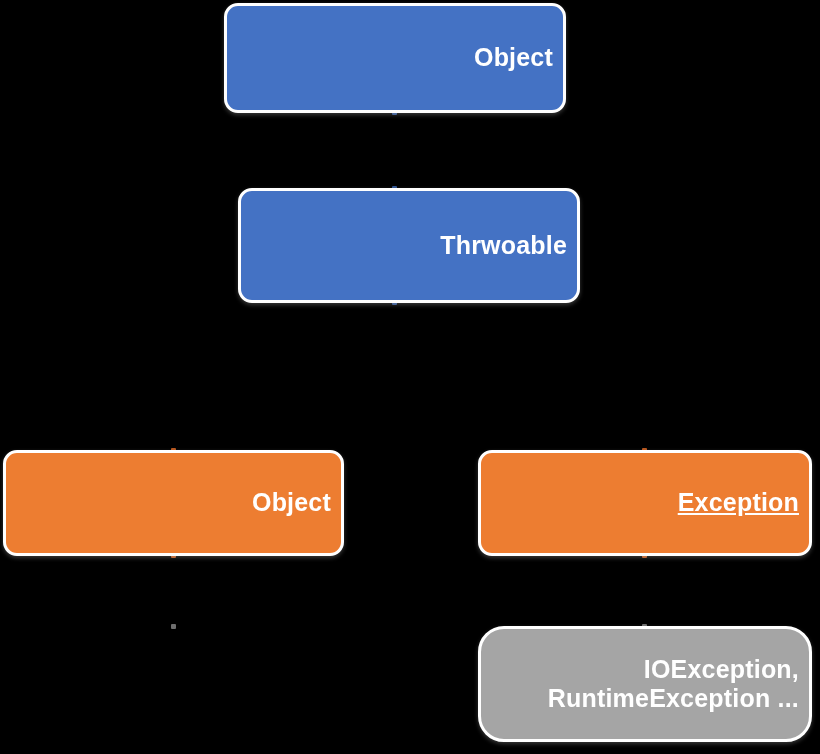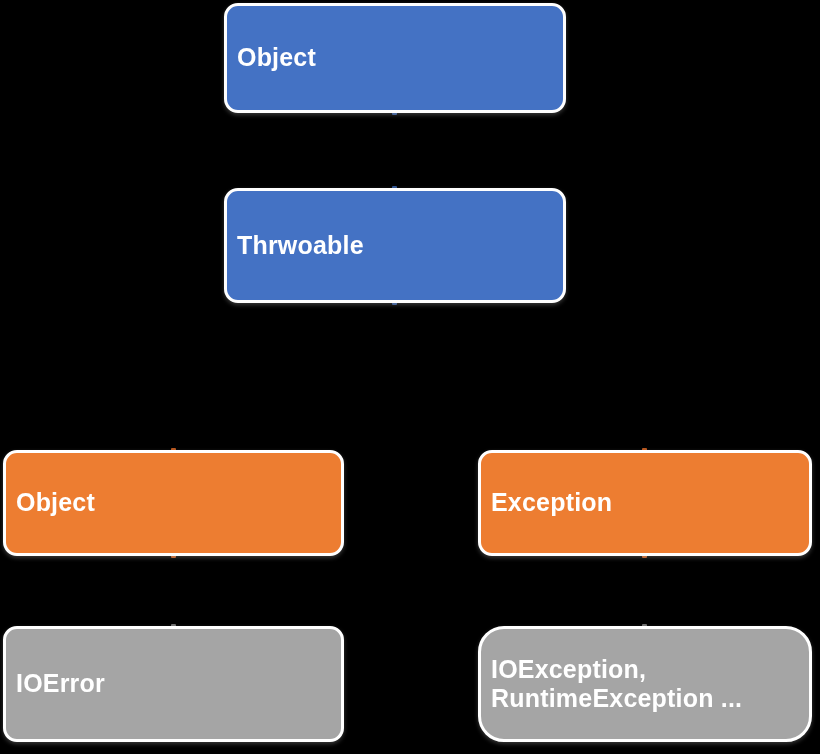--- a/index.html
+++ b/index.html
@@ -17,21 +17,21 @@
     height: 754px;
     background: #000000;
     overflow: hidden;
   }
   .node {
     position: absolute;
     box-sizing: border-box;
     display: flex;
     align-items: center;
     justify-content: center;
-    text-align: left;
+    text-align: right;
     border-radius: 14px;
     border: 3px solid #ffffff;
     color: #ffffff;
     font-weight: bold;
     font-size: 25px;
     line-height: 1.18;
     letter-spacing: 0.2px;
     box-shadow: 0 2px 4px rgba(255,255,255,0.22);
     padding: 16px 10px;
     user-select: none;
@@ -70,34 +70,31 @@
 
   <div class="stub stub-orange" style="left:171px; top:553px;"></div>
   <div class="stub stub-gray" style="left:171px; top:624px;"></div>
   <div class="stub stub-orange" style="left:642px; top:553px;"></div>
   <div class="stub stub-gray" style="left:642px; top:624px;"></div>
 
   <div class="node node-blue" style="left:224px; top:3px; width:342px; height:110px;">
     <span class="label">Object</span>
   </div>
 
-  <div class="node node-blue" style="left:224px; top:188px; width:342px; height:115px;">
+  <div class="node node-blue" style="left:238px; top:188px; width:342px; height:115px;">
     <span class="label">Thrwoable</span>
   </div>
 
   <div class="node node-orange" style="left:3px; top:450px; width:341px; height:106px;">
     <span class="label">Object</span>
   </div>
 
-  <div class="node node-orange" style="left:478px; top:450px; width:334px; height:106px;">
+  <div class="node node-orange" style="left:478px; top:450px; width:334px; height:106px;text-decoration:underline;">
     <span class="label">Exception</span>
   </div>
 
-  <div class="node node-gray" style="left:3px; top:626px; width:341px; height:116px;">
-    <span class="label">IOError</span>
-  </div>
 
   <div class="node node-gray" style="left:478px; top:626px; width:334px; height:116px;border-radius:26px;">
     <span class="label">IOException,
 RuntimeException ...</span>
   </div>
 
 </div>
 
 </body></html>

